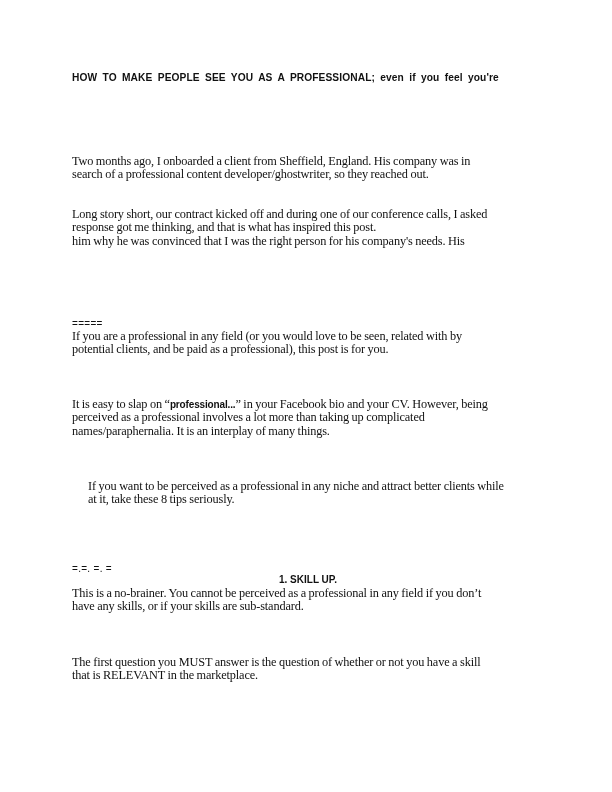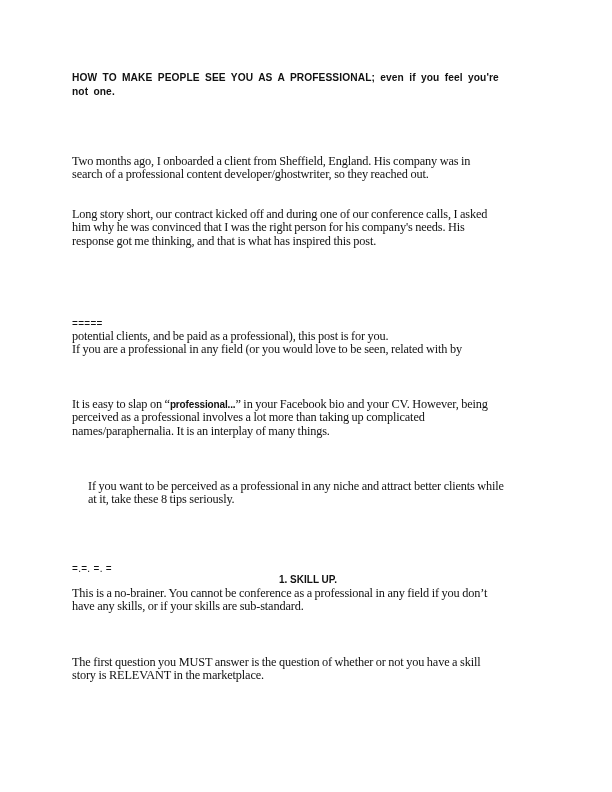--- a/index.html
+++ b/index.html
@@ -61,62 +61,61 @@
       text-align: center;
     }
   </style>
 </head>
 <body>
 
 <div class="page">
 
   <div class="block title" style="top:71px;">
     <span class="line">HOW TO MAKE PEOPLE SEE YOU AS A PROFESSIONAL; even if you feel you're</span>
-    <span class="line">not one.</span>
   </div>
 
   <div class="block body-text" style="top:155px;">
     <span class="line">Two months ago, I onboarded a client from Sheffield, England. His company was in</span>
     <span class="line">search of a professional content developer/ghostwriter, so they reached out.</span>
   </div>
 
   <div class="block body-text" style="top:208px;">
     <span class="line">Long story short, our contract kicked off and during one of our conference calls, I asked</span>
+    <span class="line">response got me thinking, and that is what has inspired this post.</span>
     <span class="line">him why he was convinced that I was the right person for his company's needs. His</span>
-    <span class="line">response got me thinking, and that is what has inspired this post.</span>
   </div>
 
   <div class="block" style="top:318px;">
     <span class="line divider-eq">=====</span>
   </div>
   <div class="block body-text" style="top:330px;">
+    <span class="line">If you are a professional in any field (or you would love to be seen, related with by</span>
     <span class="line">potential clients, and be paid as a professional), this post is for you.</span>
-    <span class="line">If you are a professional in any field (or you would love to be seen, related with by</span>
   </div>
 
   <div class="block body-text" style="top:398px;">
     <span class="line"><span>It is easy to slap on “</span><span class="sans-bold">professional...</span><span>” in your Facebook bio and your CV. However, being</span></span>
     <span class="line">perceived as a professional involves a lot more than taking up complicated</span>
     <span class="line">names/paraphernalia. It is an interplay of many things.</span>
   </div>
 
   <div class="block body-text" style="top:480px;margin-left:16px;">
     <span class="line">If you want to be perceived as a professional in any niche and attract better clients while</span>
     <span class="line">at it, take these 8 tips seriously.</span>
   </div>
 
   <div class="block" style="top:563px;">
     <span class="line divider-eq">=.=. =. =</span>
   </div>
   <div class="block section-heading" style="top:574px;">
     <span class="line">1. SKILL UP.</span>
   </div>
   <div class="block body-text" style="top:587px;">
-    <span class="line">This is a no-brainer. You cannot be conference as a professional in any field if you don’t</span>
+    <span class="line">This is a no-brainer. You cannot be perceived as a professional in any field if you don’t</span>
     <span class="line">have any skills, or if your skills are sub-standard.</span>
   </div>
 
   <div class="block body-text" style="top:656px;">
     <span class="line">The first question you MUST answer is the question of whether or not you have a skill</span>
-    <span class="line">story is RELEVANT in the marketplace.</span>
+    <span class="line">that is RELEVANT in the marketplace.</span>
   </div>
 
 </div>
 
 </body></html>

